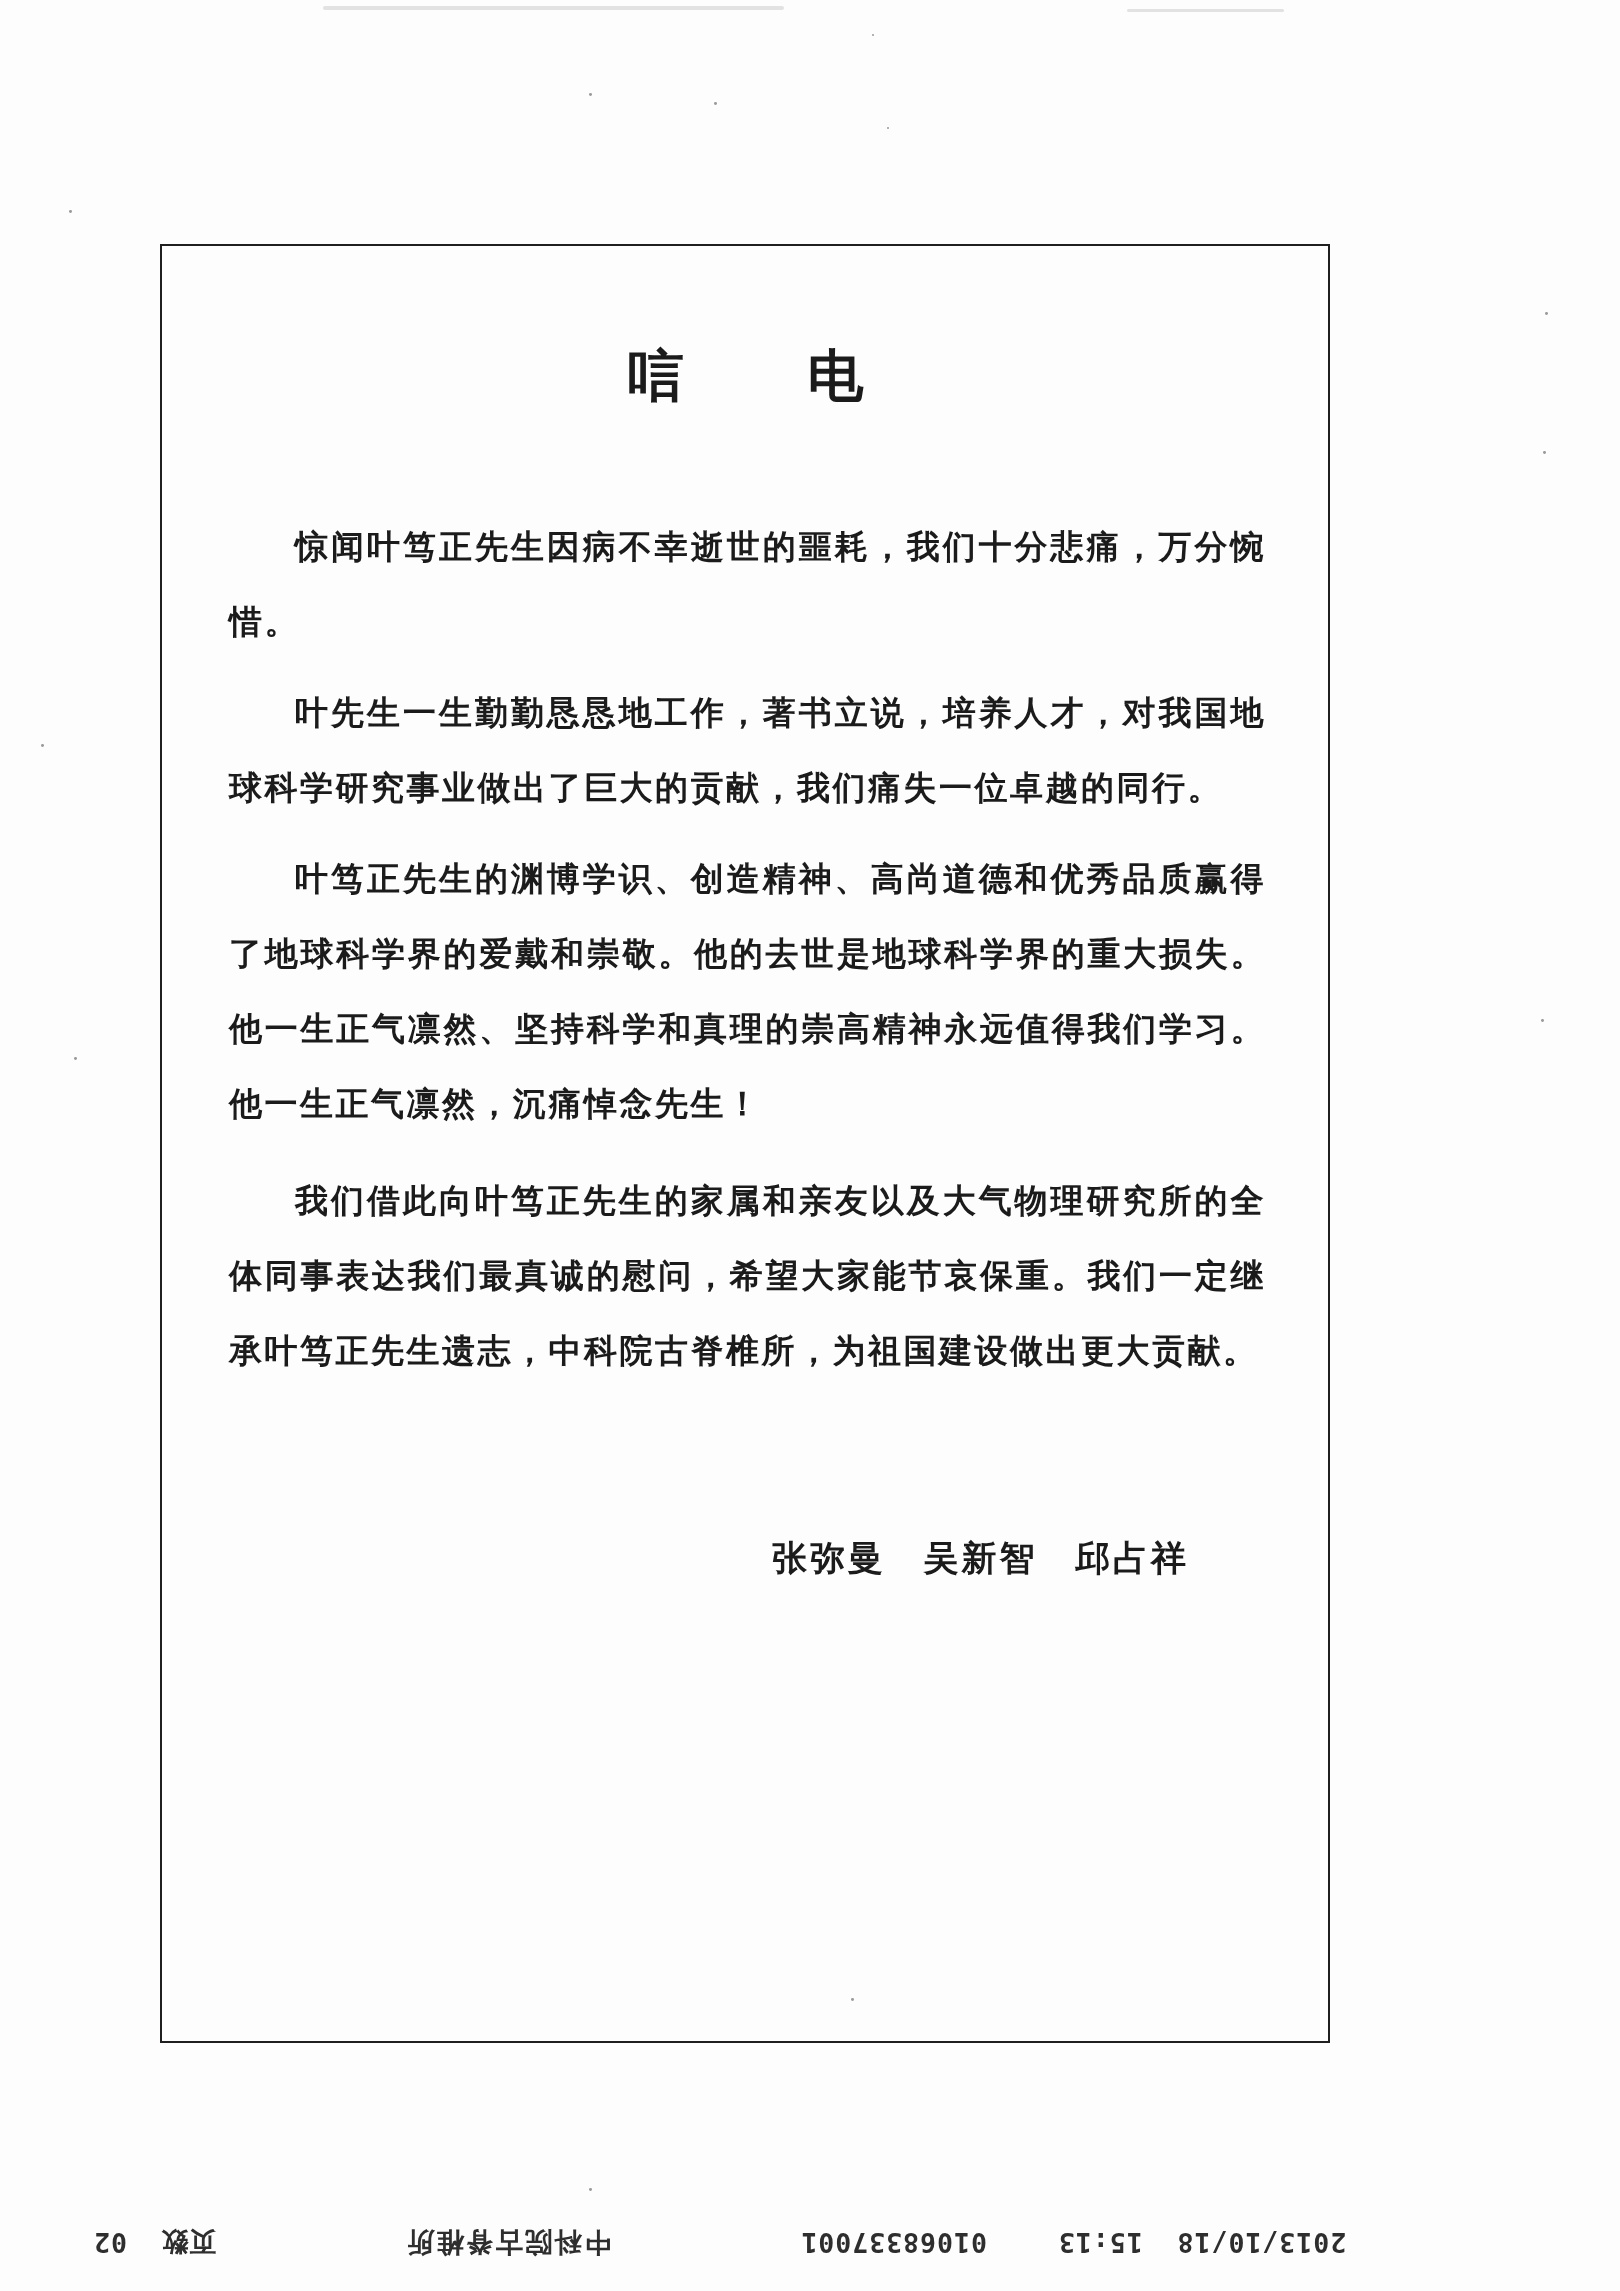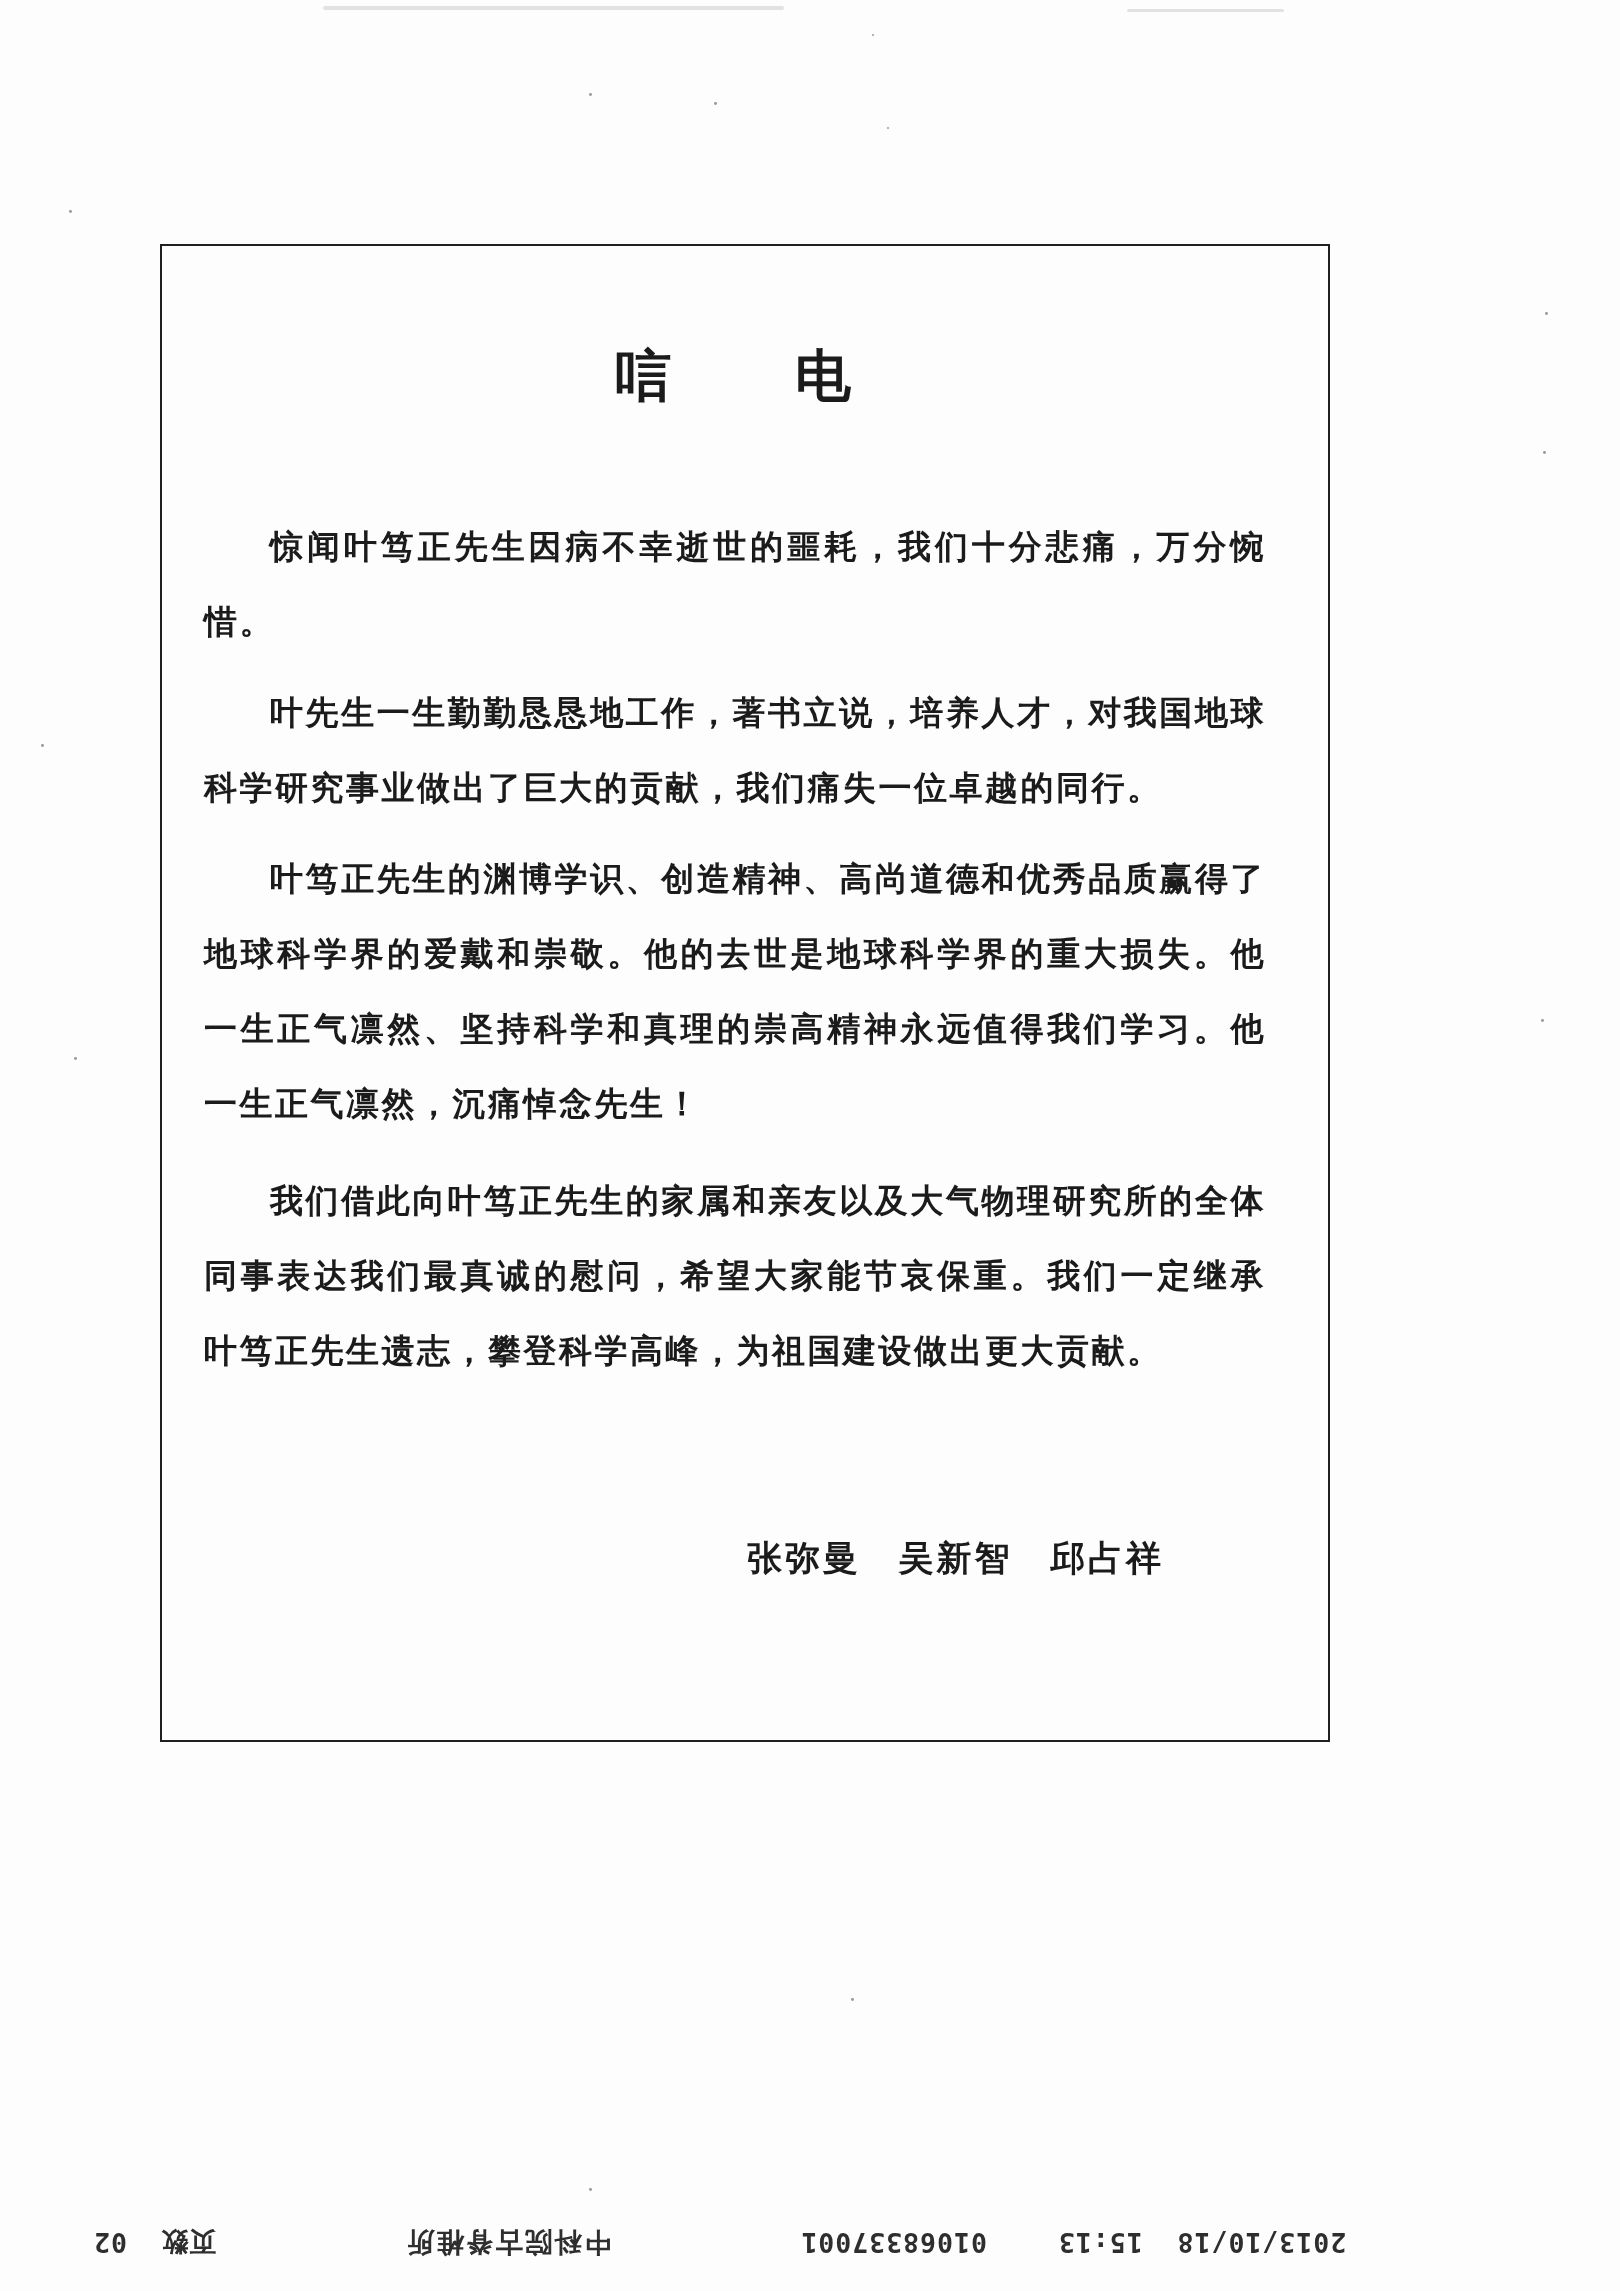--- a/index.html
+++ b/index.html
@@ -12,23 +12,23 @@
     font-family: "Liberation Sans", sans-serif;
     overflow: hidden;
   }
 
   
   .doc-box {
     position: absolute;
     left: 160px;
     top: 244px;
     width: 1170px;
-    height: 1498px;
+    height: 1799px;
     border: 2.9px solid #1f1f1f;
-    padding: 93px 46px 0 26px;
+    padding: 93px 46px 0 51px;
     color: #1b1b1b;
   }
 
   .title {
     text-align: center;
     font-size: 56px;
     font-weight: bold;
     letter-spacing: 3.9px;
     margin: 0 0 94px 0;
     white-space: pre;
@@ -119,21 +119,21 @@
 <div class="speck" style="left:851px; top:1998px; width:2.9px; height:2.9px;"></div>
 <div class="speck" style="left:589px; top:2188px; width:2.9px; height:2.9px;"></div>
 
 <div class="doc-box">
   <h1 class="title">唁　　电</h1>
 
 
   <p class="para">惊闻叶笃正先生因病不幸逝世的噩耗，我们十分悲痛，万分惋惜。</p>
   <p class="para">叶先生一生勤勤恳恳地工作，著书立说，培养人才，对我国地球科学研究事业做出了巨大的贡献，我们痛失一位卓越的同行。</p>
   <p class="para">叶笃正先生的渊博学识、创造精神、高尚道德和优秀品质赢得了地球科学界的爱戴和崇敬。他的去世是地球科学界的重大损失。他一生正气凛然、坚持科学和真理的崇高精神永远值得我们学习。他一生正气凛然，沉痛悼念先生！</p>
-  <p class="para last">我们借此向叶笃正先生的家属和亲友以及大气物理研究所的全体同事表达我们最真诚的慰问，希望大家能节哀保重。我们一定继承叶笃正先生遗志，攀登科学高峰，为祖国建设做出更大贡献。</p>
+  <p class="para last">我们借此向叶笃正先生的家属和亲友以及大气物理研究所的全体同事表达我们最真诚的慰问，希望大家能节哀保重。我们一定继承叶笃正先生遗志，中科院古脊椎所，为祖国建设做出更大贡献。</p>
 
   <div class="signature">张弥曼　吴新智　邱占祥</div>
 </div>
 
 <div class="fax-footer">
   <div class="fax-left">
     <span>2013/10/18  15:13</span><span>01068337001</span>
   </div>
   <div class="fax-station">中科院古脊椎所</div>
   <div class="fax-pages">页数  02</div>

